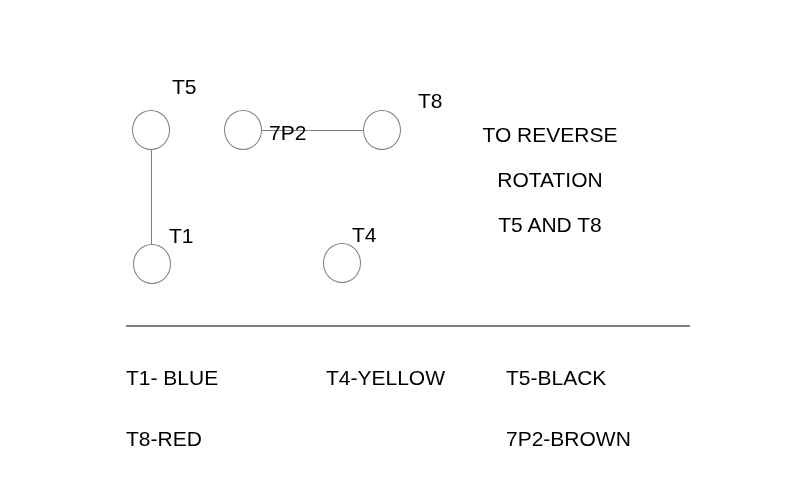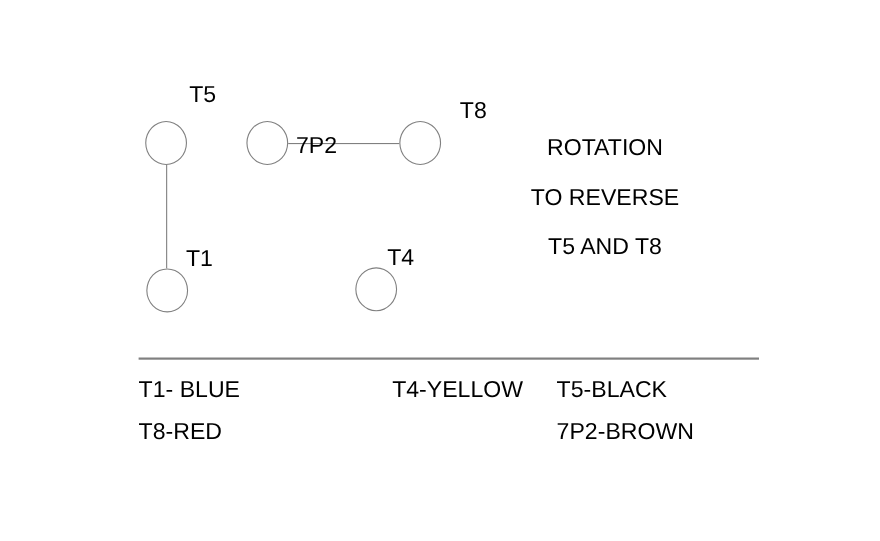--- a/index.html
+++ b/index.html
@@ -75,26 +75,27 @@
     position: absolute;
     left: 126px;
     top: 336px;
     width: 564px;
     font-size: 21px;
     color: #000000;
   }
   .legend-row {
     display: flex;
     line-height: 38px;
+    margin-top: 23px;
   }
   .legend-col {
     white-space: nowrap;
   }
   .legend-col-left   { flex: 0 0 200px; text-align: left; }
-  .legend-col-center { flex: 0 0 180px; text-align: center; }
+  .legend-col-center { flex: 0 0 180px; text-align: left; }
   .legend-col-right  { flex: 1 1 auto;  text-align: left; }
   .legend-empty { visibility: hidden; }
 </style>
 </head>
 <body>
 
 <div id="canvas">
 
   <div class="wire wire-v" style="left:151px; top:150px; height:94px;"></div>
 
@@ -114,22 +115,22 @@
 
   <span class="node-label" style="left:269px; top:90px;margin-top:32px;">7P2</span>
 
   <span class="node-label" style="left:418px; top:90px;">T8</span>
 
   <span class="node-label" style="left:169px; top:225px;">T1</span>
 
   <span class="node-label" style="left:352px; top:224px;">T4</span>
 
   <div id="instruction-note">
+    <span class="note-line">TO REVERSE</span>
     <span class="note-line">ROTATION</span>
-    <span class="note-line">TO REVERSE</span>
     <span class="note-line">T5 AND T8</span>
   </div>
 
   <div id="divider-line"></div>
 
   <div id="legend">
 
     <div class="legend-row">
       <span class="legend-col legend-col-left">T1- BLUE</span>
       <span class="legend-col legend-col-center">T4-YELLOW</span>

